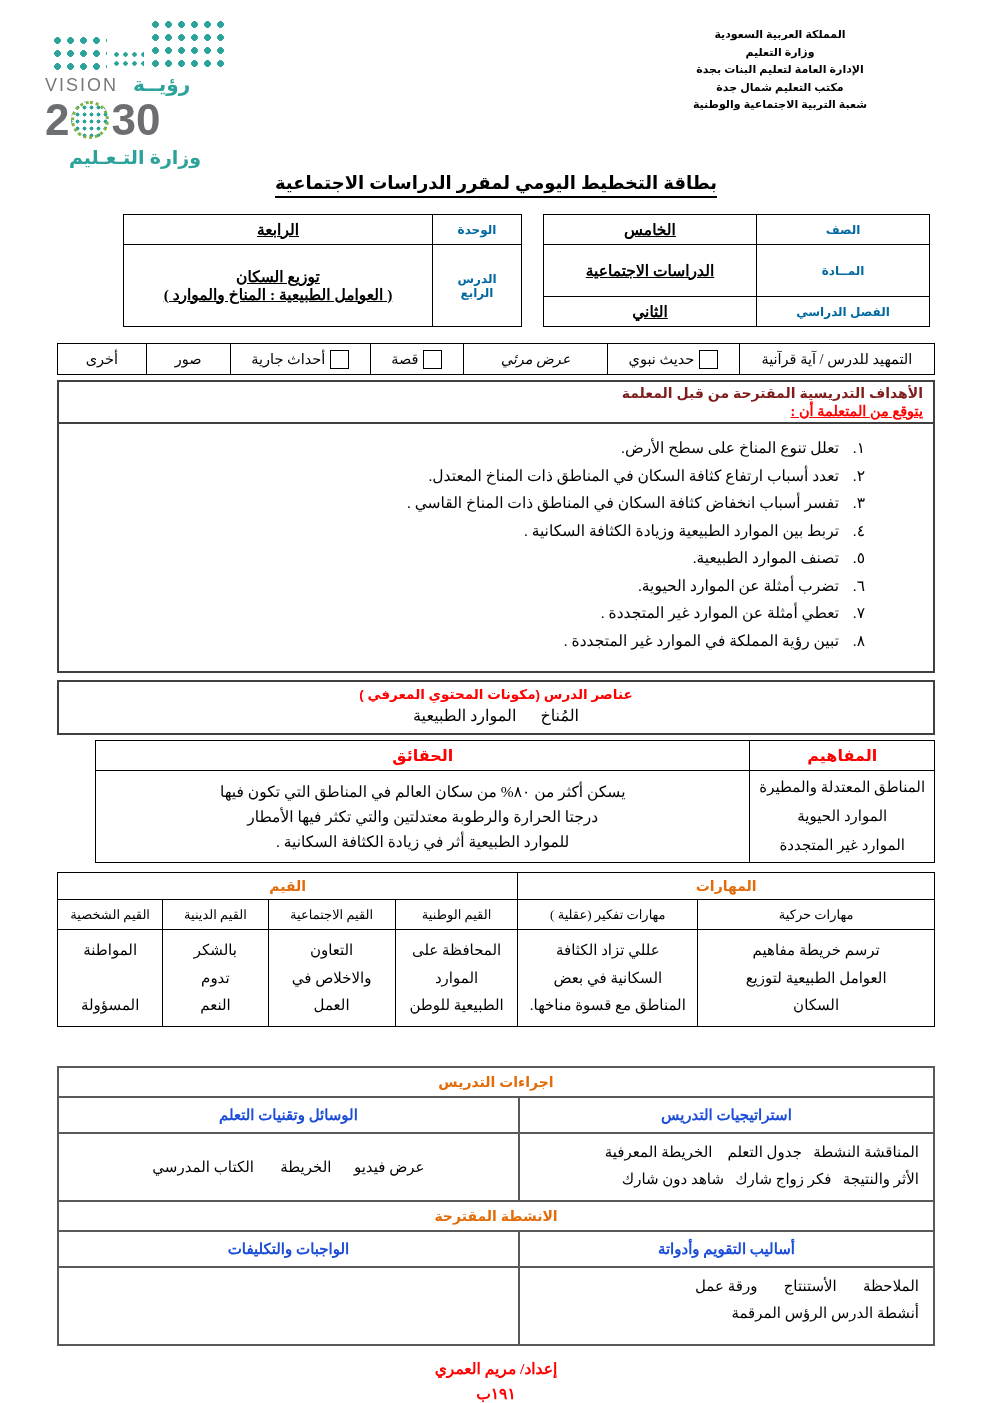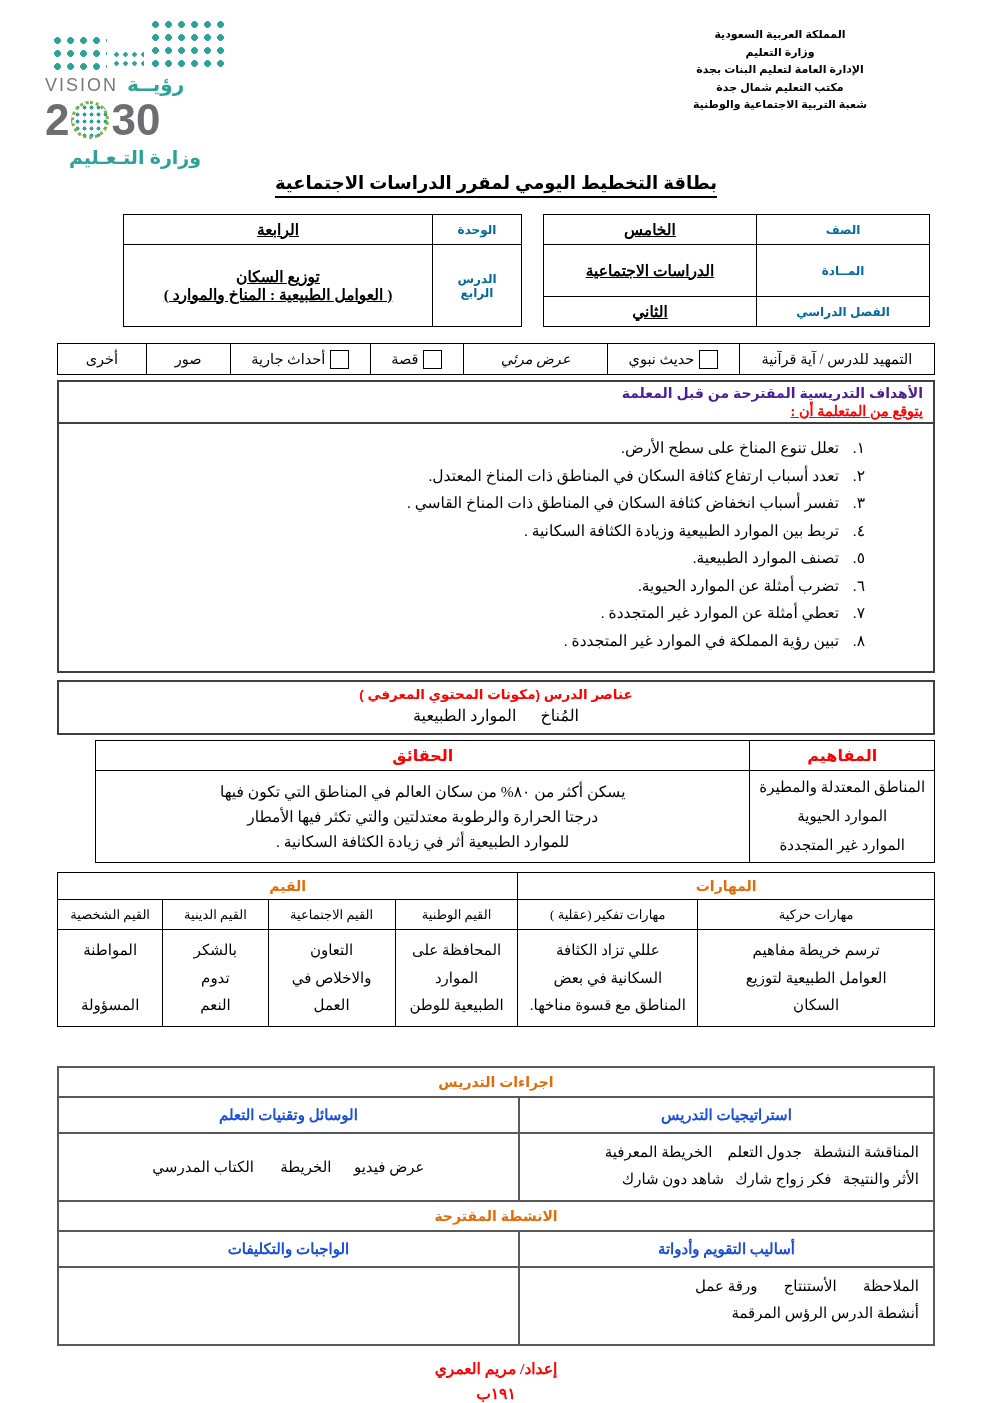--- a/index.html
+++ b/index.html
@@ -9,21 +9,21 @@
   
   .hdr{display:flex;direction:ltr;justify-content:space-between;align-items:flex-start;
        padding:16px 42px 0 45px;height:158px;box-sizing:border-box;}
   .logo{width:200px;font-family:"Liberation Sans","DejaVu Sans",sans-serif;}
   .dots{display:flex;align-items:flex-end;gap:5px;height:54px;margin-bottom:2px;margin-left:6px;}
   .dg{background-image:radial-gradient(#2BA39A 3.1px,transparent 3.6px);background-size:13px 13px;}
   .dg.small{background-image:radial-gradient(#2BA39A 2px,transparent 2.4px);background-size:9px 9px;}
   .dg.a{width:56px;height:36px;}
   .dg.b{width:32px;height:20px;}
   .dg.c{width:76px;height:52px;}
-  .vline{color:#77787B;font-size:18px;letter-spacing:2px;display:flex;direction:ltr;align-items:baseline;gap:9px;}
+  .vline{color:#77787B;font-size:18px;letter-spacing:2px;display:flex;direction:ltr;align-items:baseline;gap:15px;}
   .vline .ar{color:#2BA39A;font-weight:bold;font-size:20px;letter-spacing:0;}
   .year{display:flex;direction:ltr;align-items:center;color:#6D6E71;font-weight:bold;
         font-size:44px;line-height:1;margin-top:2px;}
   .emblem{width:38px;height:38px;border-radius:50%;margin:0 2px;border:3px dotted #7CB342;
           background-image:radial-gradient(#2BA39A 1.8px,transparent 2.2px);background-size:7px 7px;box-sizing:border-box;}
   .moe{color:#2BA39A;font-weight:bold;font-size:19px;margin-top:4px;text-align:center;width:180px;}
   .ministry{width:340px;direction:rtl;text-align:center;font-weight:bold;font-size:11px;
             line-height:1.6;padding-top:10px;font-family:"Liberation Sans","DejaVu Sans",sans-serif;}
 
   
@@ -49,21 +49,21 @@
   .intro-cell{display:flex;align-items:center;justify-content:center;gap:5px;box-sizing:border-box;}
   .intro-cell + .intro-cell{border-left:0;}
   .intro-cell:not(:last-child){border-left:1.3px solid #000;}
   .cbx{width:17px;height:17px;border:1.7px solid #000;background:#fff;display:inline-block;flex:none;}
   .w-intro{width:22.3%;} .w-hadith{width:15%;} .w-visual{width:16.5%;font-style:italic;} .w-story{width:10.6%;}
   .w-events{width:16%;} .w-pics{width:9.6%;} .w-other{width:10%;}
 
   
   .obj-box{margin:5px 57px 0;border:2px solid #404040;}
   .obj-head{padding:3px 10px 2px;border-bottom:2px solid #404040;text-align:right;}
-  .obj-h1{color:#4c1d95;font-weight:bold;font-size:14px;font-family:"Liberation Sans","DejaVu Sans",sans-serif;}
+  .obj-h1{color:#7f1d1d;font-weight:bold;font-size:14px;font-family:"Liberation Sans","DejaVu Sans",sans-serif;}
   .obj-h2{color:#FF0000;font-weight:bold;font-size:14.5px;text-decoration:underline;margin-top:2px;}
   .obj-list{padding:10px 68px 16px 12px;font-size:15.5px;line-height:1.78;}
   .obj-item{display:flex;direction:rtl;gap:8px;}
   .obj-num{min-width:18px;}
 
   
   .el-box{margin:7px 57px 0;border:2px solid #404040;text-align:center;padding:4px 0 8px;}
   .el-h{color:#FF0000;font-weight:bold;font-size:13.5px;font-family:"Liberation Sans","DejaVu Sans",sans-serif;}
   .el-c{font-size:16px;margin-top:4px;}
 

